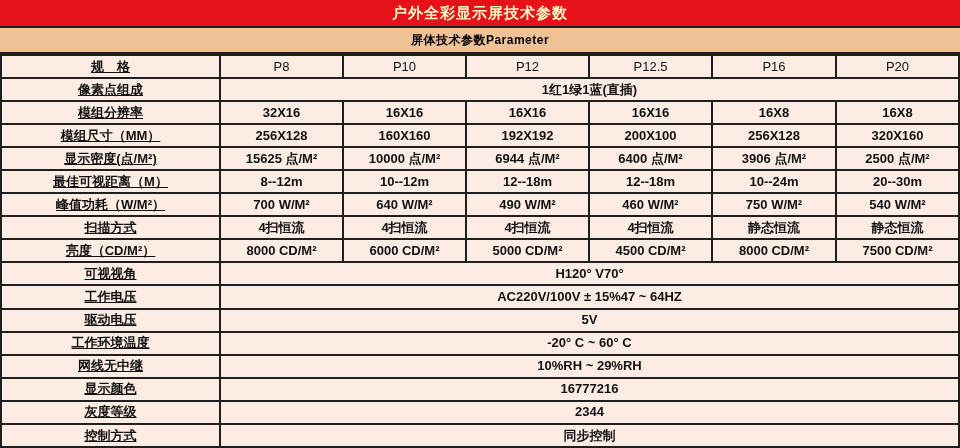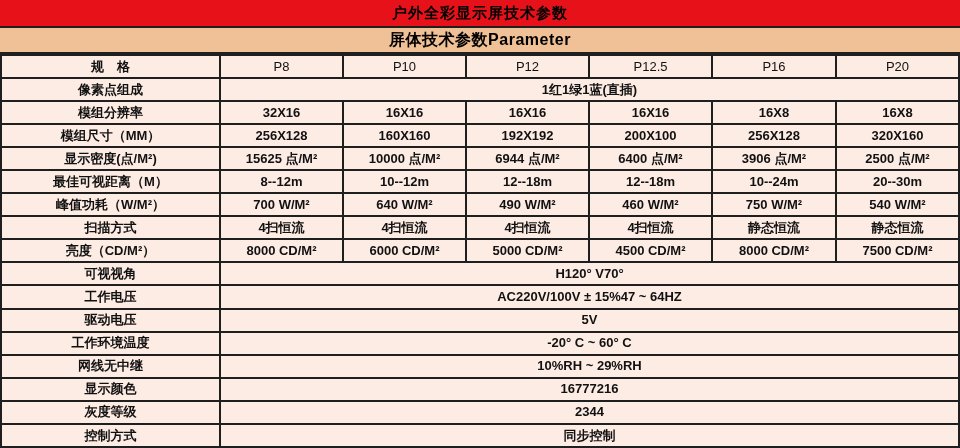--- a/index.html
+++ b/index.html
@@ -9,31 +9,31 @@
     font-family:"Liberation Sans","DejaVu Sans",sans-serif;
     color:#111;
     background:#ffffff;
     overflow:hidden;
   }
   .title-band{
     height:26px;
     background:#e7111a;
     border-bottom:2px solid #1f1f1f;
     display:flex;align-items:center;justify-content:center;
-    color:#000000;
+    color:#fef9c3;
     font-size:15px;font-weight:bold;
     letter-spacing:1px;
   }
   .subtitle-band{
     height:24px;
     background:#f0c096;
     border-bottom:2px solid #1f1f1f;
     display:flex;align-items:center;justify-content:center;
     color:#000;
-    font-size:16px;font-weight:bold;
+    font-size:12px;font-weight:bold;
     letter-spacing:0.5px;
   }
   table.spec{
     width:960px;height:394px;
     border-collapse:collapse;
     table-layout:fixed;
     background:#fdece4;
   }
   table.spec td{
     border:2px solid #1f1f1f;
@@ -41,20 +41,21 @@
     vertical-align:middle;
     font-size:13px;
     padding:0 2px;
     line-height:1.05;
     white-space:nowrap;
     overflow:hidden;
   }
   table.spec td.label{
     font-weight:bold;
     font-size:13px;
+    text-decoration:underline;
   }
   table.spec td.colhead{
     font-weight:normal;
     font-size:13px;
   }
   table.spec td.val{
     font-weight:bold;
   }
 </style>
 </head>

